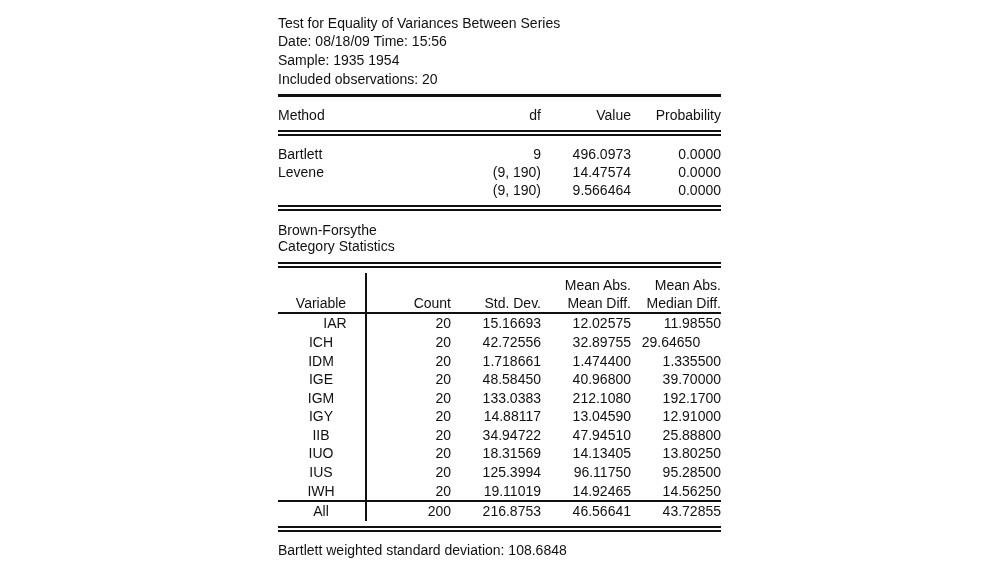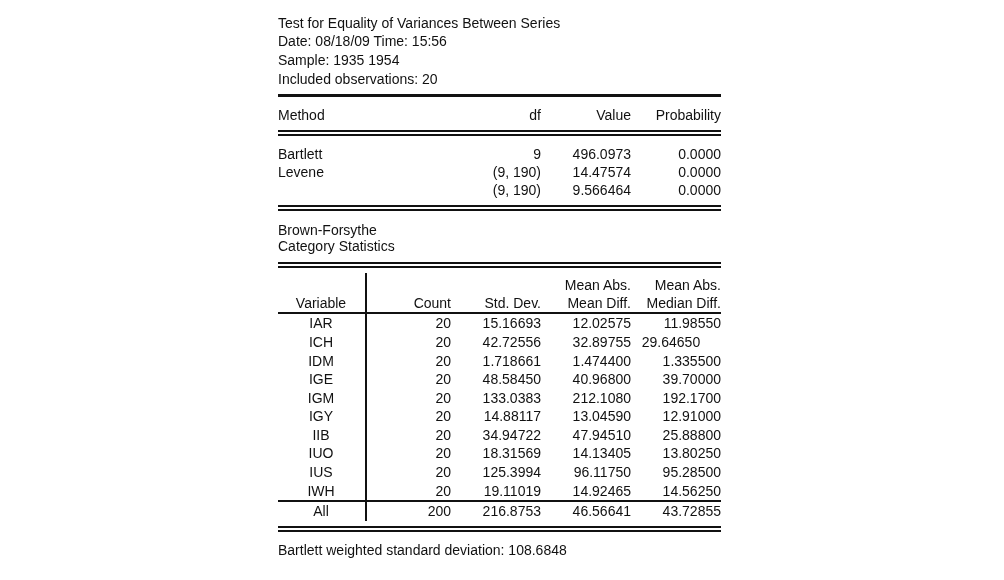--- a/index.html
+++ b/index.html
@@ -69,21 +69,21 @@
   <div class="t c" style="left:278px;width:86px;top:295px;">Variable</div>
   <div class="t r" style="left:371px;width:80px;top:295px;">Count</div>
   <div class="t r" style="left:441px;width:100px;top:295px;">Std. Dev.</div>
   <div class="t r" style="left:531px;width:100px;top:295px;">Mean Diff.</div>
   <div class="t r" style="left:621px;width:100px;top:295px;">Median Diff.</div>
 
   <div class="rule" style="top:312px;height:2px;"></div>
 
   <div id="cat-rows">
       <div>
-        <div class="t c" style="left: 278px; width: 86px; top: 315px;">IAR</div>
+        <div class="t c" style="left: 292px; width: 86px; top: 315px;">IAR</div>
         <div class="t r" style="left: 371px; width: 80px; top: 315px;">20</div>
         <div class="t r" style="left: 441px; width: 100px; top: 315px;">15.16693</div>
         <div class="t r" style="left: 531px; width: 100px; top: 315px;">12.02575</div>
         <div class="t r" style="left: 621px; width: 100px; top: 315px;">11.98550</div>
       </div>
       <div>
         <div class="t c" style="left: 278px; width: 86px; top: 334px;">ICH</div>
         <div class="t r" style="left: 371px; width: 80px; top: 334px;">20</div>
         <div class="t r" style="left: 441px; width: 100px; top: 334px;">42.72556</div>
         <div class="t r" style="left: 531px; width: 100px; top: 334px;">32.89755</div>

